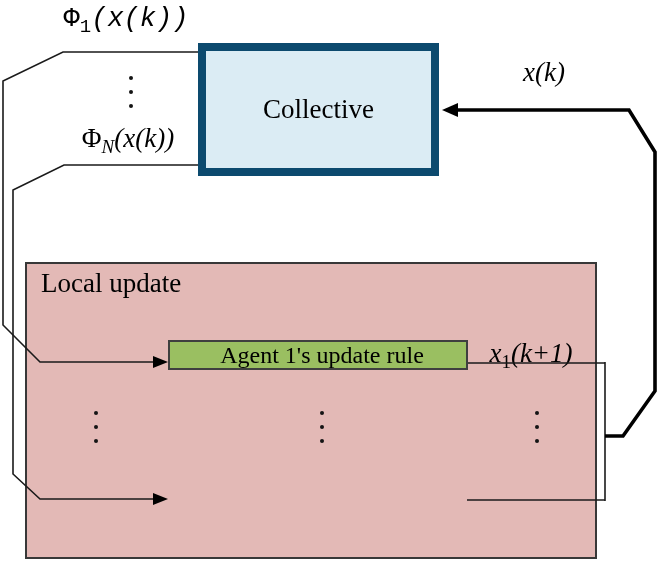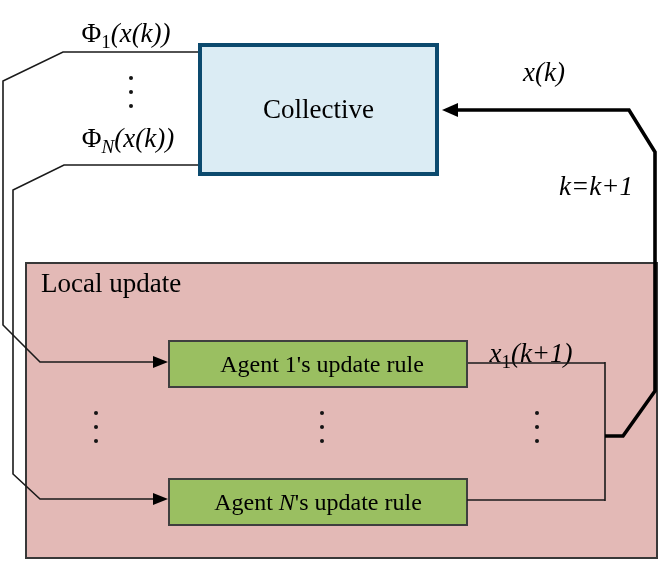--- a/index.html
+++ b/index.html
@@ -13,31 +13,31 @@
     background: #ffffff;
     overflow: hidden;
   }
 
   .box { position: absolute; }
 
   .collective-box {
     left: 198px; top: 43px;
     width: 241px; height: 133px;
     background: #dbecf4;
-    border: 4px solid #0c4a6e;
+    border: 8px solid #0c4a6e;
     display: flex; flex-direction: column;
     justify-content: center; align-items: center;
     font-size: 27px; line-height: 35px;
     color: #000;
     z-index: 2;
   }
 
   .local-box {
     left: 25px; top: 262px;
-    width: 633px; height: 297px;
+    width: 572px; height: 297px;
     background: #e3b9b6;
     border: 2px solid #383838;
     z-index: 1;
   }
 
   .local-title {
     position: absolute;
     left: 14px; top: 4px;
     font-size: 27px;
     color: #000;
@@ -49,39 +49,39 @@
     left: 168px;
     width: 300px;
     background: #9abf61;
     border: 2px solid #3f3f3f;
     display: flex; justify-content: center; align-items: center;
     font-size: 24px;
     color: #000;
     white-space: nowrap;
     z-index: 3;
   }
-  .agent1-box { top: 340px; height: 48px; padding-left: 8px; }
+  .agent1-box { top: 340px; height: 30px; padding-left: 8px; }
   .agentN-box { top: 478px; height: 48px; }
 
   .math-label {
     position: absolute;
     font-size: 27px;
     color: #000;
     text-align: center;
     white-space: nowrap;
     z-index: 4;
   }
   .it { font-style: italic; }
   .sub {
     font-size: 19px;
     vertical-align: -6px;
     letter-spacing: 0;
   }
 
-  .lbl-phi1  { left: 56px;  top: 18px;   width: 140px; }
+  .lbl-phi1  { left: 56px;  top: 4px;   width: 140px; font-family: Liberation Mono, monospace; }
   .lbl-phiN  { left: 54px;  top: 123px; width: 148px; }
   .lbl-xk    { left: 494px; top: 57px;  width: 100px; }
   .lbl-kk1   { left: 534px; top: 171px; width: 124px; }
   .lbl-x1k1  { left: 468px; top: 326px; width: 126px; margin-top: 12px; }
   .lbl-xNk1  { left: 466px; top: 464px; width: 130px; }
 
   .vdots {
     position: absolute;
     display: flex; flex-direction: column;
     gap: 10px;
@@ -120,37 +120,31 @@
   <div class="box collective-box">
     <span>Collective</span>
   </div>
 
   <div class="box agent-box agent1-box">
     <span>
       <span>Agent 1</span><span class="it"></span><span>'s update rule</span>
     </span>
   </div>
 
-  <div class="box agent-box agentN-box">
-    <span>
-      <span>Agent </span><span class="it">N</span><span>'s update rule</span>
-    </span>
-  </div>
 
   <div class="math-label lbl-phi1">
     <span>Φ</span><span class="sub">1</span><span class="it">(x(k))</span>
   </div>
 
   <div class="math-label lbl-xk it">x(k)</div>
 
   <div class="math-label lbl-phiN">
     <span>Φ</span><span class="sub it">N</span><span class="it">(x(k))</span>
   </div>
 
-  <div class="math-label lbl-kk1 it">k=k+1</div>
 
   <div class="math-label lbl-x1k1">
     <span class="it">x</span><span class="sub">1</span><span class="it">(k+1)</span>
   </div>
 
 
   <div class="vdots vdots-top">
     <span class="dot"></span>
       <span class="dot"></span>
       <span class="dot"></span>

